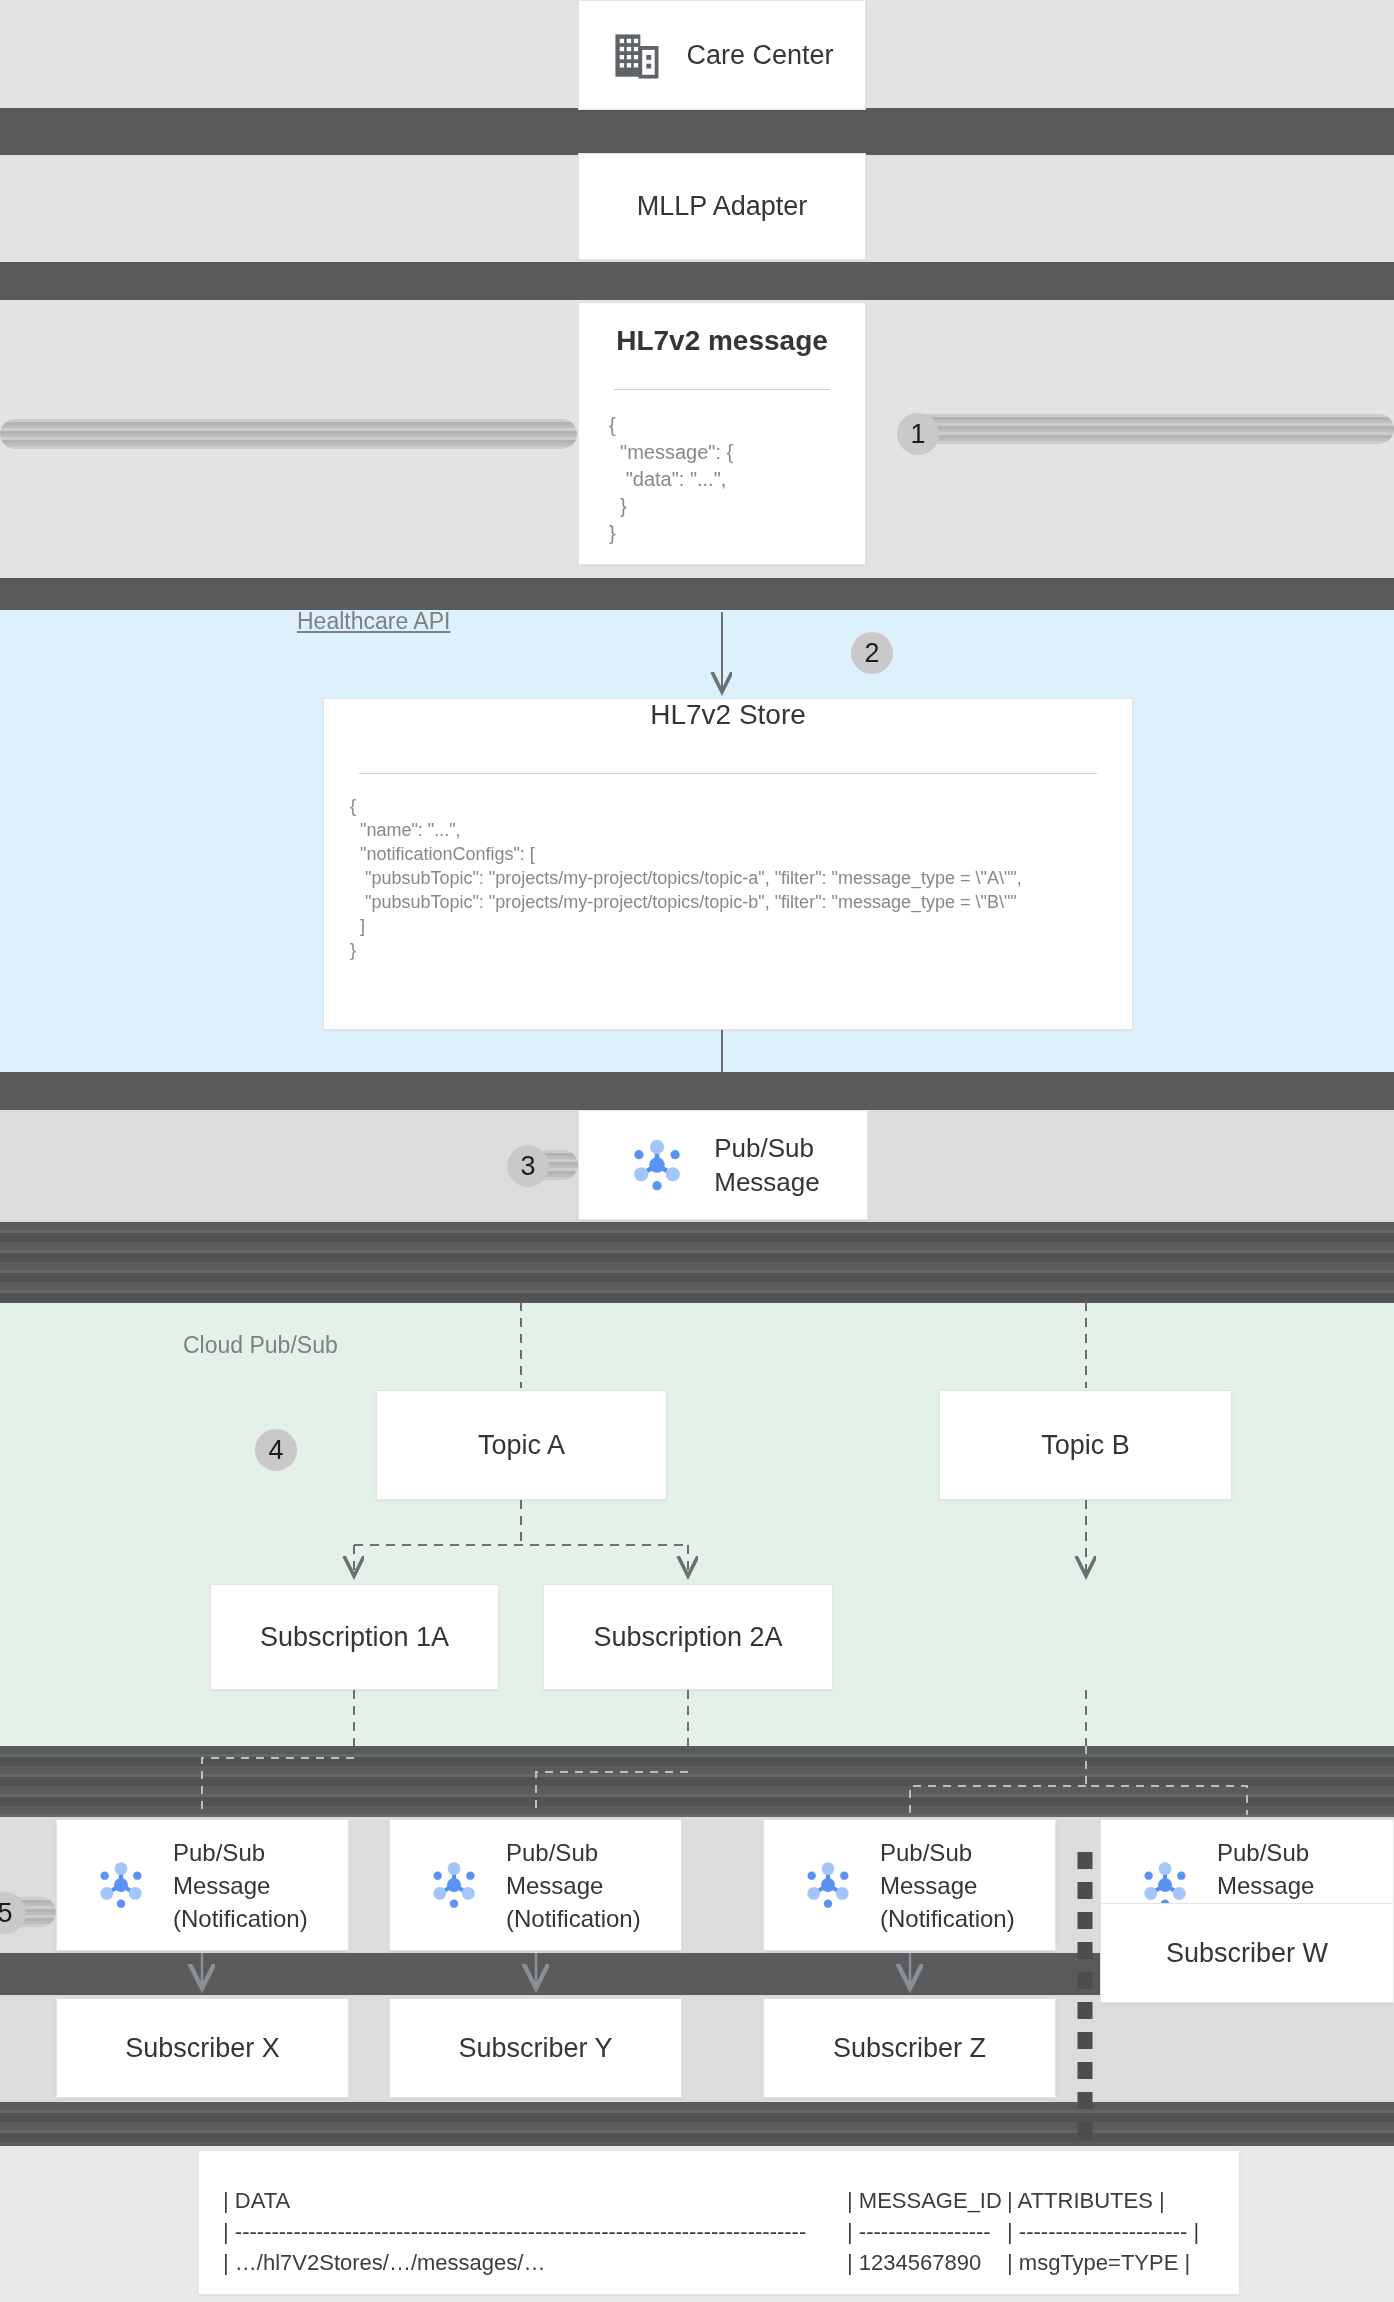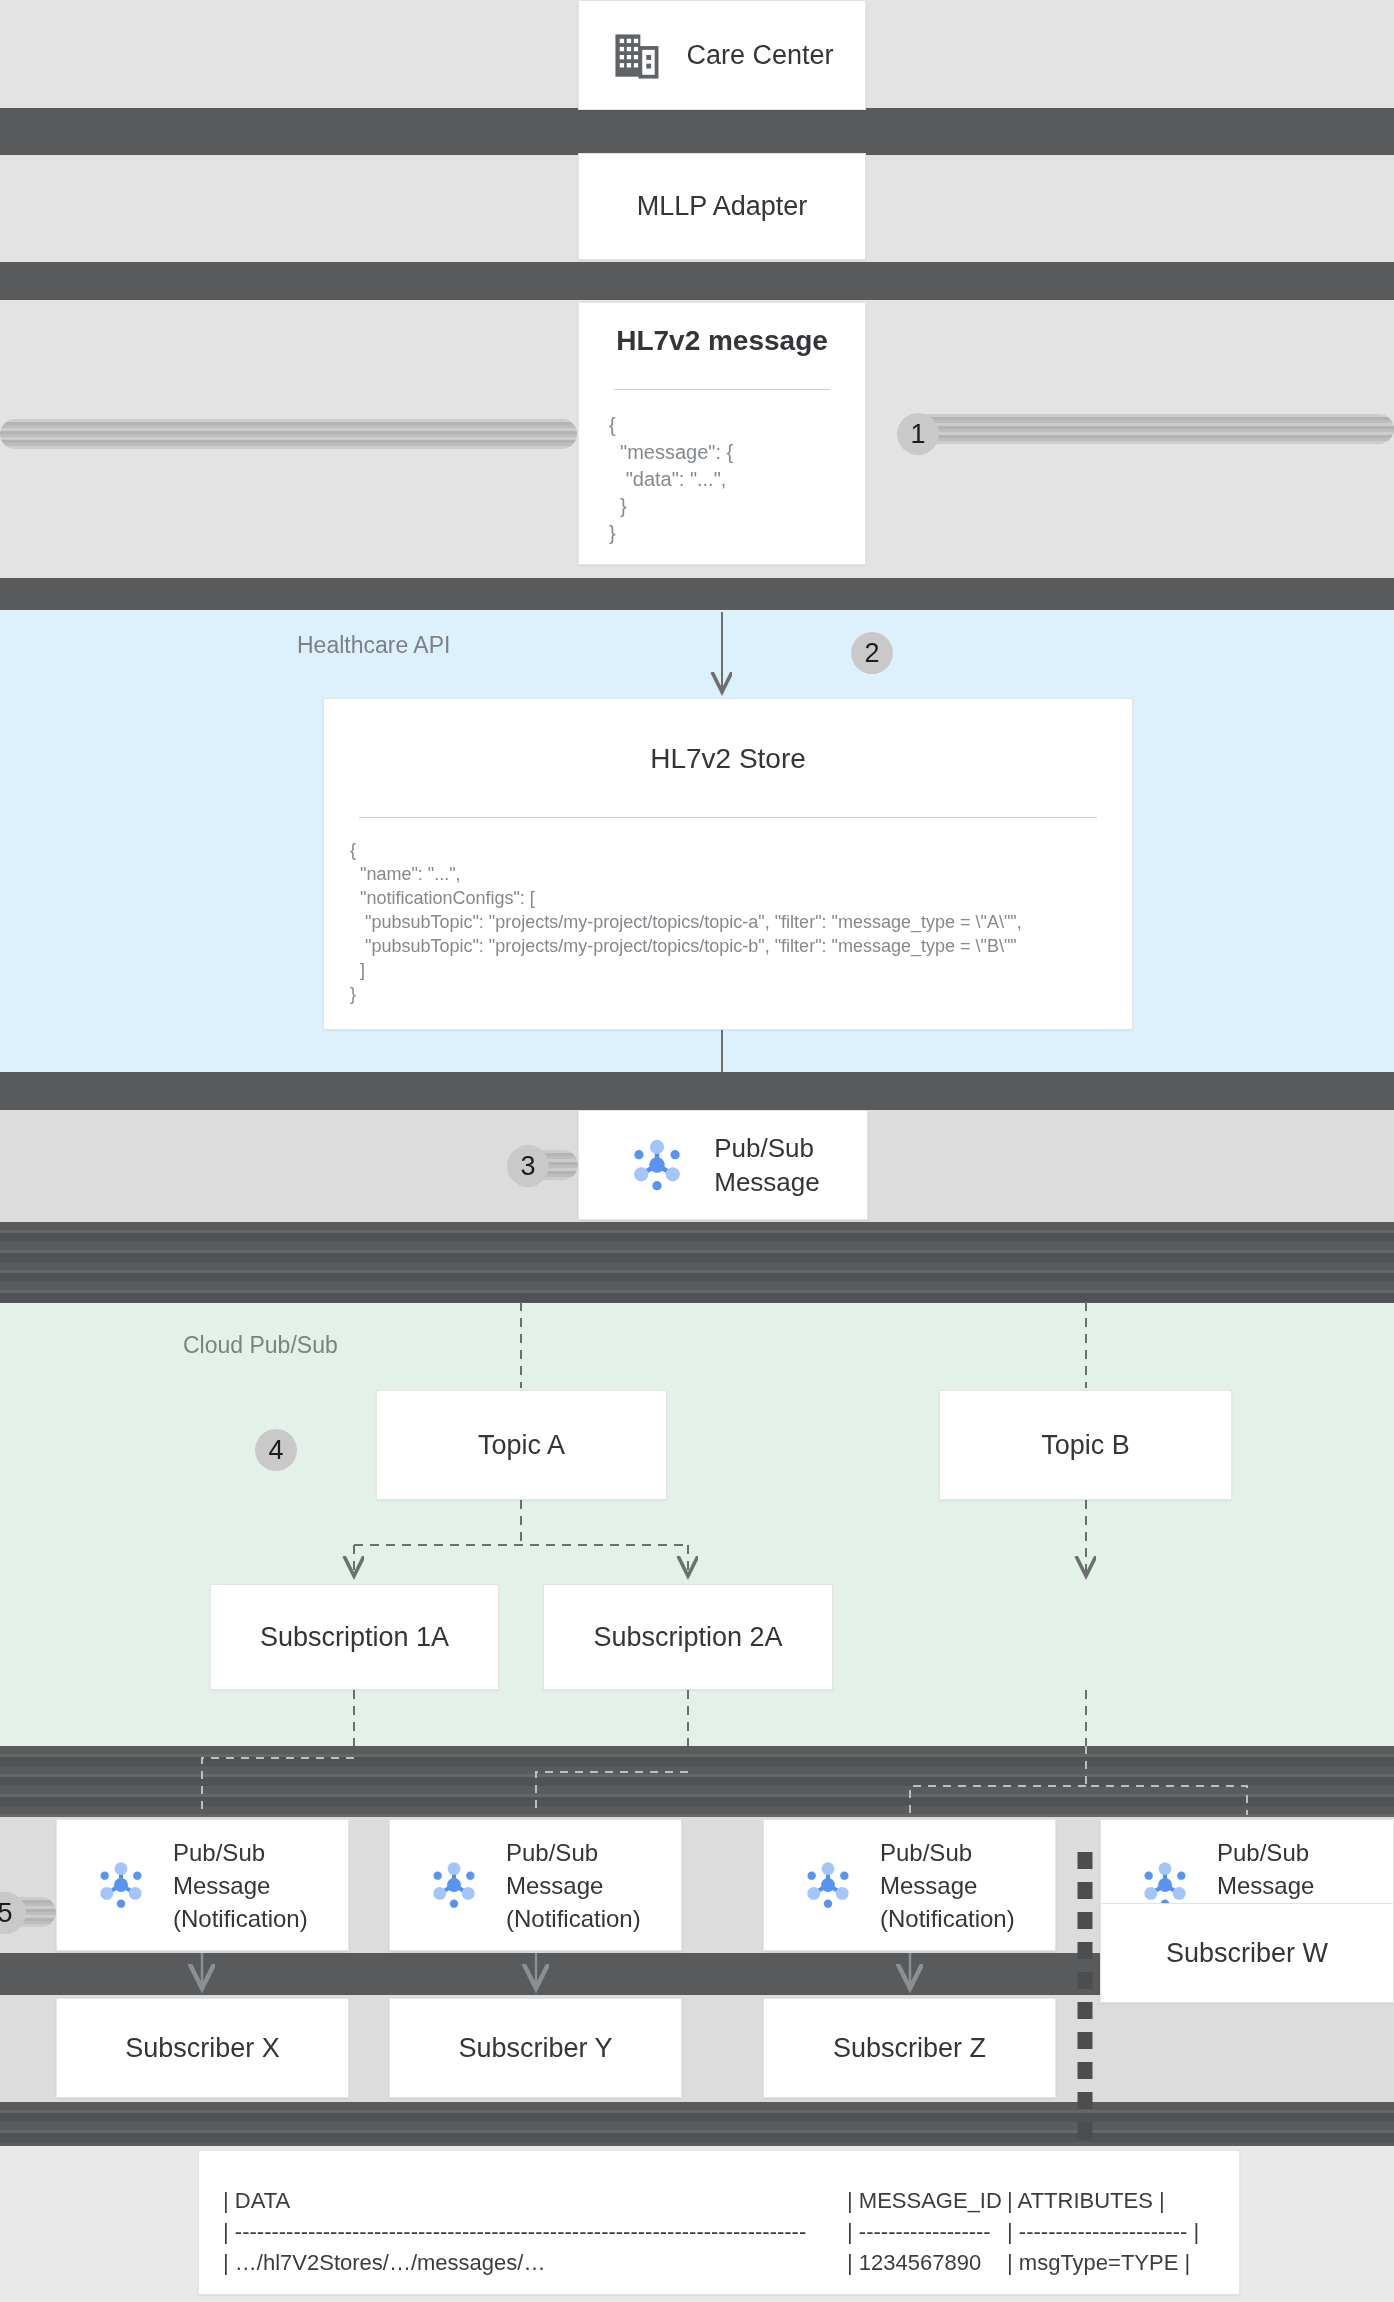--- a/index.html
+++ b/index.html
@@ -98,21 +98,21 @@
   <div class="pill" style="left:0;top:419px;width:577px;"></div>
   <div class="pill" style="left:902px;top:414px;width:492px;"></div>
   <div class="pill" style="left:508px;top:1150px;width:70px;"></div>
   <div class="pill" style="left:0;top:1897px;width:56px;border-radius:0 15px 15px 0;"></div>
   <div class="badge" style="left:897px;top:413px;">1</div>
   <div class="badge" style="left:851px;top:632px;">2</div>
   <div class="badge" style="left:507px;top:1145px;">3</div>
   <div class="badge" style="left:255px;top:1429px;">4</div>
   <div class="badge" style="left:-16px;top:1892px;">5</div>
 
-  <div class="section-label" style="left:297px;top:632px;">Healthcare API</div>
+  <div class="section-label" style="left:297px;top:608px;text-decoration:underline;">Healthcare API</div>
   <div class="section-label" style="left:183px;top:1332px;">Cloud Pub/Sub</div>
 
   <div class="node flexc" style="left:578px;top:0;width:288px;height:110px;gap:24px;">
     <span style="display:inline-flex;">
       <svg width="52" height="52" viewBox="0 0 48 48">
         <rect x="5" y="5" width="23" height="39" fill="#5f6368"></rect>
         <g fill="#ffffff">
           <rect x="9" y="9" width="4" height="4"></rect>
             <rect x="15.5" y="9" width="4" height="4"></rect>
             <rect x="22" y="9" width="4" height="4"></rect>
@@ -138,21 +138,21 @@
     <span class="node-label">MLLP Adapter</span>
   </div>
 
   <div class="node" style="left:578px;top:302px;width:288px;height:263px;">
     <div class="boxtitle" style="padding-top:22px;font-weight:bold;">HL7v2 message</div>
     <div class="divider" style="margin-top:32px;"></div>
     <div class="code msgcode"><div class="cline">{</div><div class="cline">  "message": {</div><div class="cline">   "data": "...",</div><div class="cline">  }</div><div class="cline">}</div></div>
   </div>
 
   <div class="node" style="left:323px;top:698px;width:810px;height:332px;">
-    <div class="boxtitle" style="padding-top:44px;">HL7v2 Store</div>
+    <div class="boxtitle" style="">HL7v2 Store</div>
     <div class="divider" style="margin-top:42px;"></div>
     <div class="code storecode"><div class="cline">{</div><div class="cline">  "name": "...",</div><div class="cline">  "notificationConfigs": [</div><div class="cline">   "pubsubTopic": "projects/my-project/topics/topic-a", "filter": "message_type = \"A\"",</div><div class="cline">   "pubsubTopic": "projects/my-project/topics/topic-b", "filter": "message_type = \"B\""</div><div class="cline">  ]</div><div class="cline">}</div></div>
   </div>
 
   <div class="node flexc" style="left:578px;top:1110px;width:290px;height:110px;gap:26px;">
     <span style="display:inline-flex;">
       <svg width="62" height="62" viewBox="-24 -24 48 48">
         <line x1="0" y1="0" x2="0" y2="-13" stroke="#4d90f0" stroke-width="3.5"></line>
         <line x1="0" y1="0" x2="-11.5" y2="6.8" stroke="#4d90f0" stroke-width="3.5"></line>
         <line x1="0" y1="0" x2="11.5" y2="6.8" stroke="#4d90f0" stroke-width="3.5"></line>

